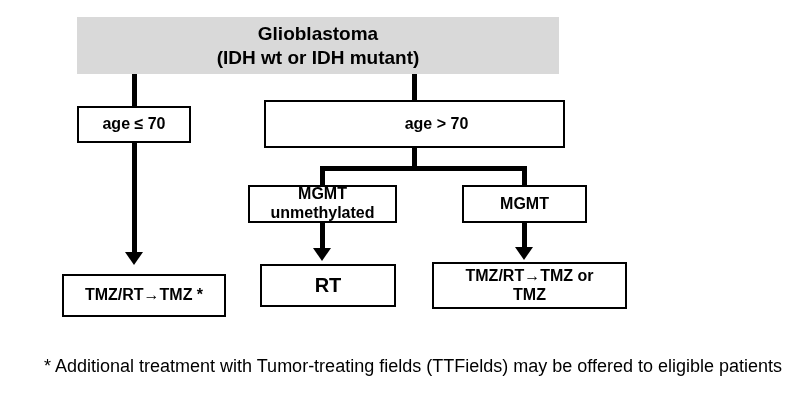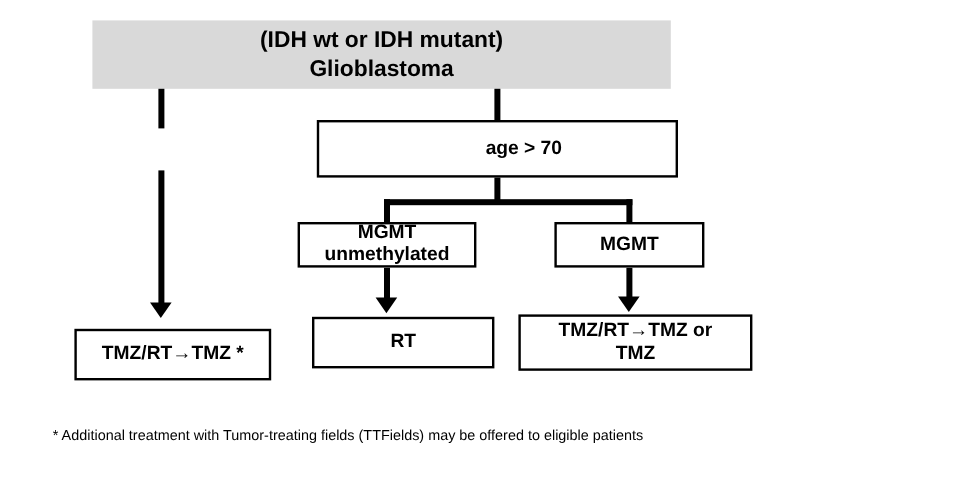--- a/index.html
+++ b/index.html
@@ -45,21 +45,21 @@
     line-height: 1.25;
   }
 
   
   #node-header        { left: 77px;  top: 17px;  width: 482px; height: 57px; }
   #node-age-le-70     { left: 77px;  top: 106px; width: 114px; height: 37px; font-size: 16px; }
   #node-age-gt-70     { left: 264px; top: 100px; width: 301px; height: 48px; font-size: 16px; padding-left: 44px; }
   #node-mgmt-unmeth   { left: 248px; top: 185px; width: 149px; height: 38px; font-size: 16px; }
   #node-mgmt-meth     { left: 462px; top: 185px; width: 125px; height: 38px; font-size: 16px; }
   #node-tx-left       { left: 62px;  top: 274px; width: 164px; height: 43px; font-size: 16px; }
-  #node-tx-rt         { left: 260px; top: 264px; width: 152px; height: 43px; font-size: 16px; text-align: right; }
+  #node-tx-rt         { left: 260px; top: 264px; width: 136px; height: 43px; font-size: 20px; text-align: right; }
   #node-tx-right      { left: 432px; top: 262px; width: 195px; height: 47px; font-size: 16px; }
 
   
   .vline, .hline {
     position: absolute;
     background: #000000;
     z-index: 1;
   }
   .vline { width: 5px; }
   .hline { height: 5px; }
@@ -96,41 +96,46 @@
   
   #conn-meth-stem       { left: 522px; top: 223px; height: 29px; }
   #arrow-meth           { left: 515px; top: 247px; }
 
   
   #footnote {
     position: absolute;
     left: 44px;
     top: 356px;
     width: 730px;
-    font-size: 12px;
+    font-size: 18px;
     font-weight: normal;
     color: #000000;
     white-space: nowrap;
   }
 </style>
 </head>
 <body>
 
 <div id="canvas">
 
   <div class="node header-node" id="node-header">
     <div>
+      <span class="line">Glioblastoma</span>
       <span class="line">(IDH wt or IDH mutant)</span>
-      <span class="line">Glioblastoma</span>
     </div>
   </div>
 
   <div class="vline" id="conn-header-to-left"></div>
   <div class="vline" id="conn-header-to-right"></div>
 
+  <div class="node" id="node-age-le-70">
+    <div>
+      <span class="line">age ≤ 70</span>
+    </div>
+  </div>
 
   <div class="node" id="node-age-gt-70">
     <div>
       <span class="line">age &gt; 70</span>
     </div>
   </div>
 
   <div class="vline" id="conn-left-stem"></div>
   <div class="arrowhead" id="arrow-left"></div>
 

